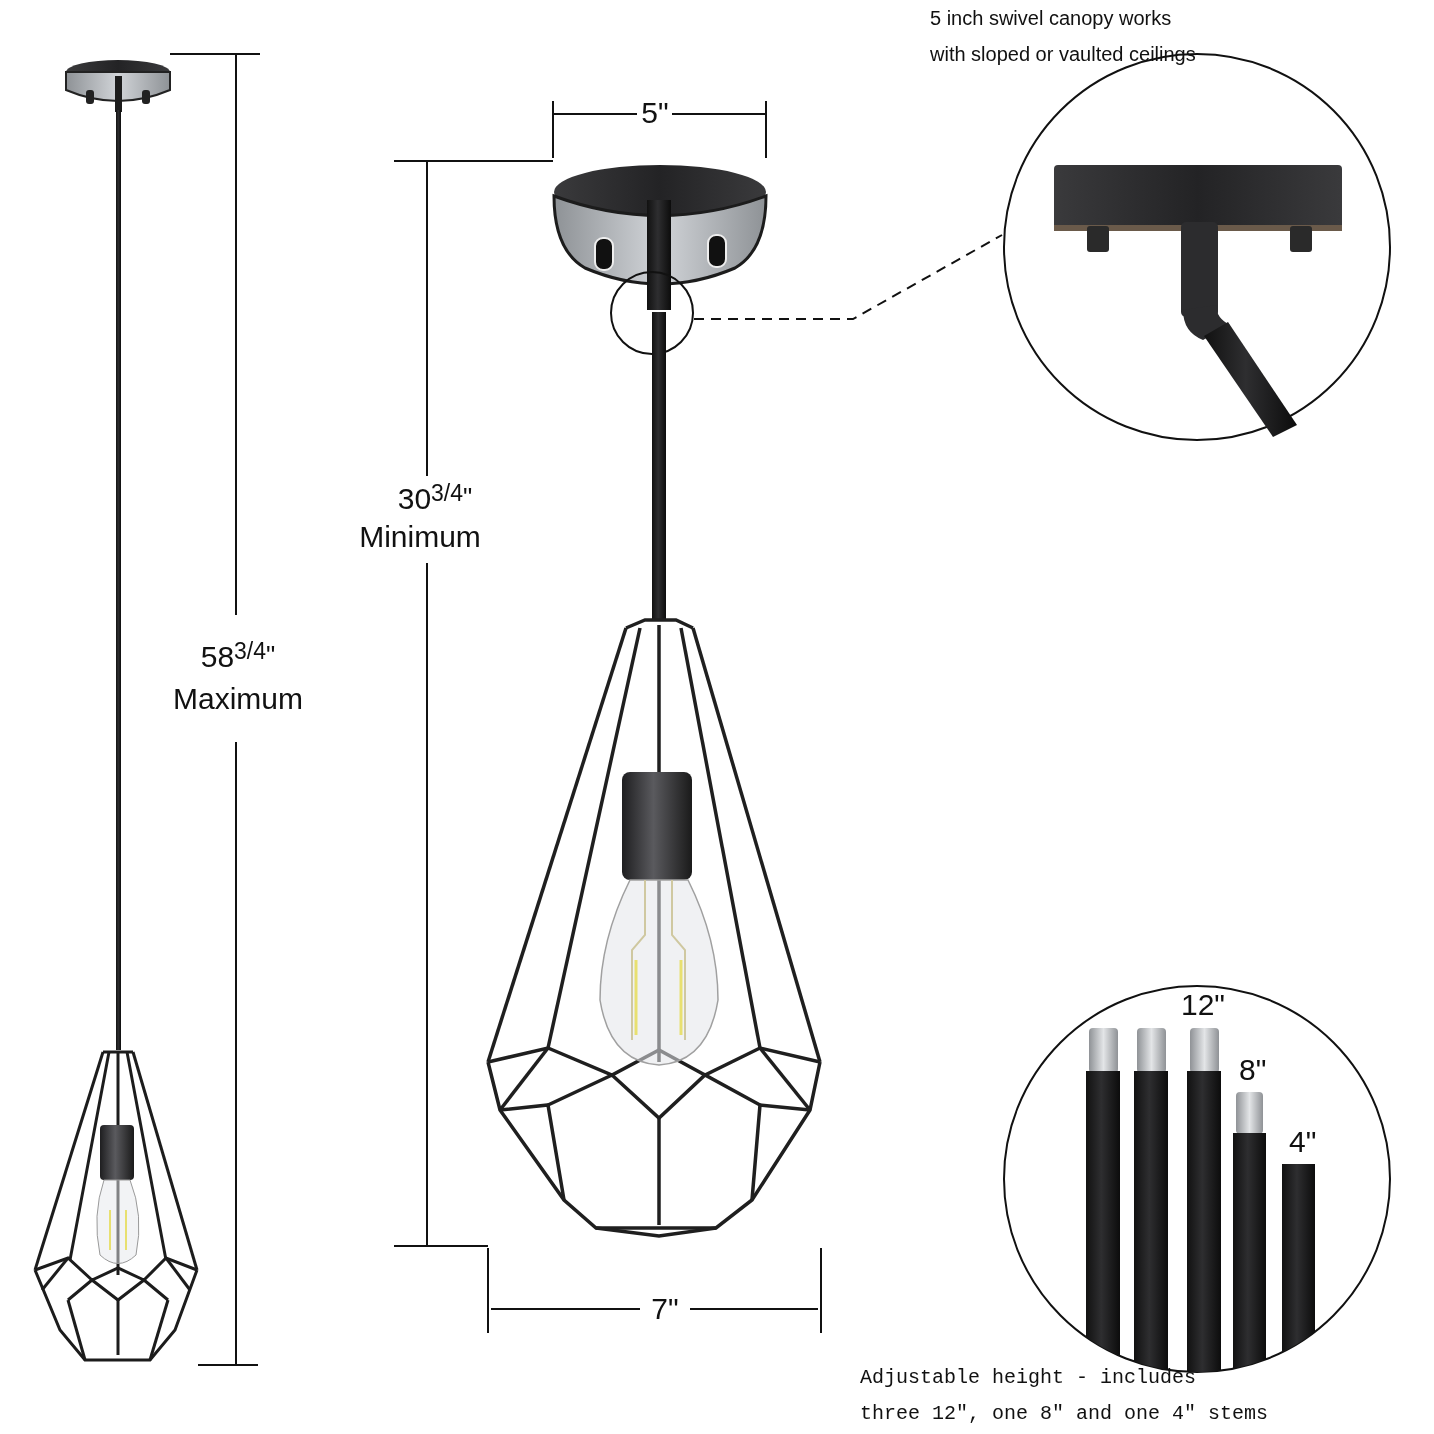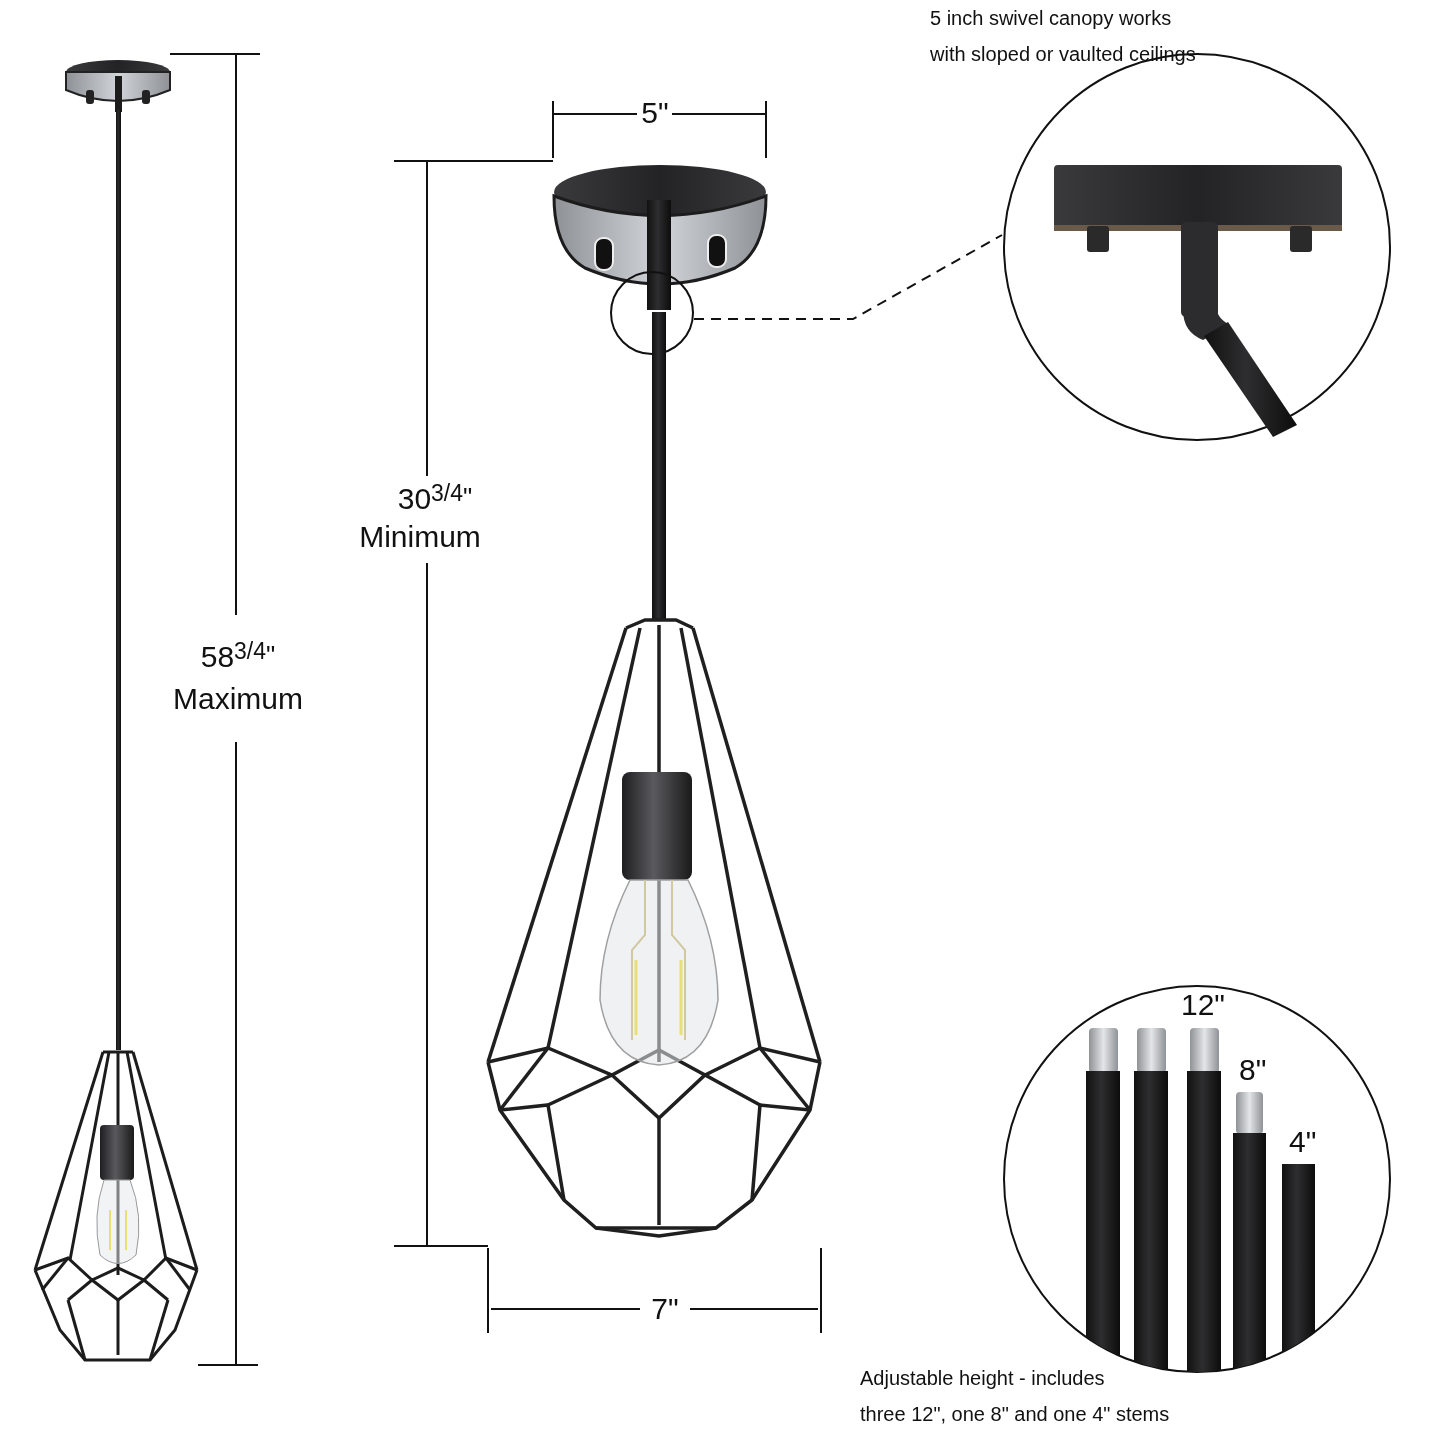--- a/index.html
+++ b/index.html
@@ -198,16 +198,16 @@
 </div>
 
 <div class="lbl dim" style="left:630px; top:98px; width:50px;">5"</div>
 
 <div class="lbl dim" style="left:640px; top:1294px; width:50px;">7"</div>
 
 <div class="lbl stemlbl" style="left:1181px; top:990px;">12"</div>
 <div class="lbl stemlbl" style="left:1239px; top:1055px;">8"</div>
 <div class="lbl stemlbl" style="left:1289px; top:1127px;">4"</div>
 
-<div class="lbl caption" style="left:860px; top:1360px; width:570px;">
+<div class="lbl caption" style="left:860px; top:1360px; width:570px;font-family:Liberation Mono, monospace;">
   <div>Adjustable height - includes</div>
   <div>three 12", one 8" and one 4" stems</div>
 </div>
 
 </body></html>

